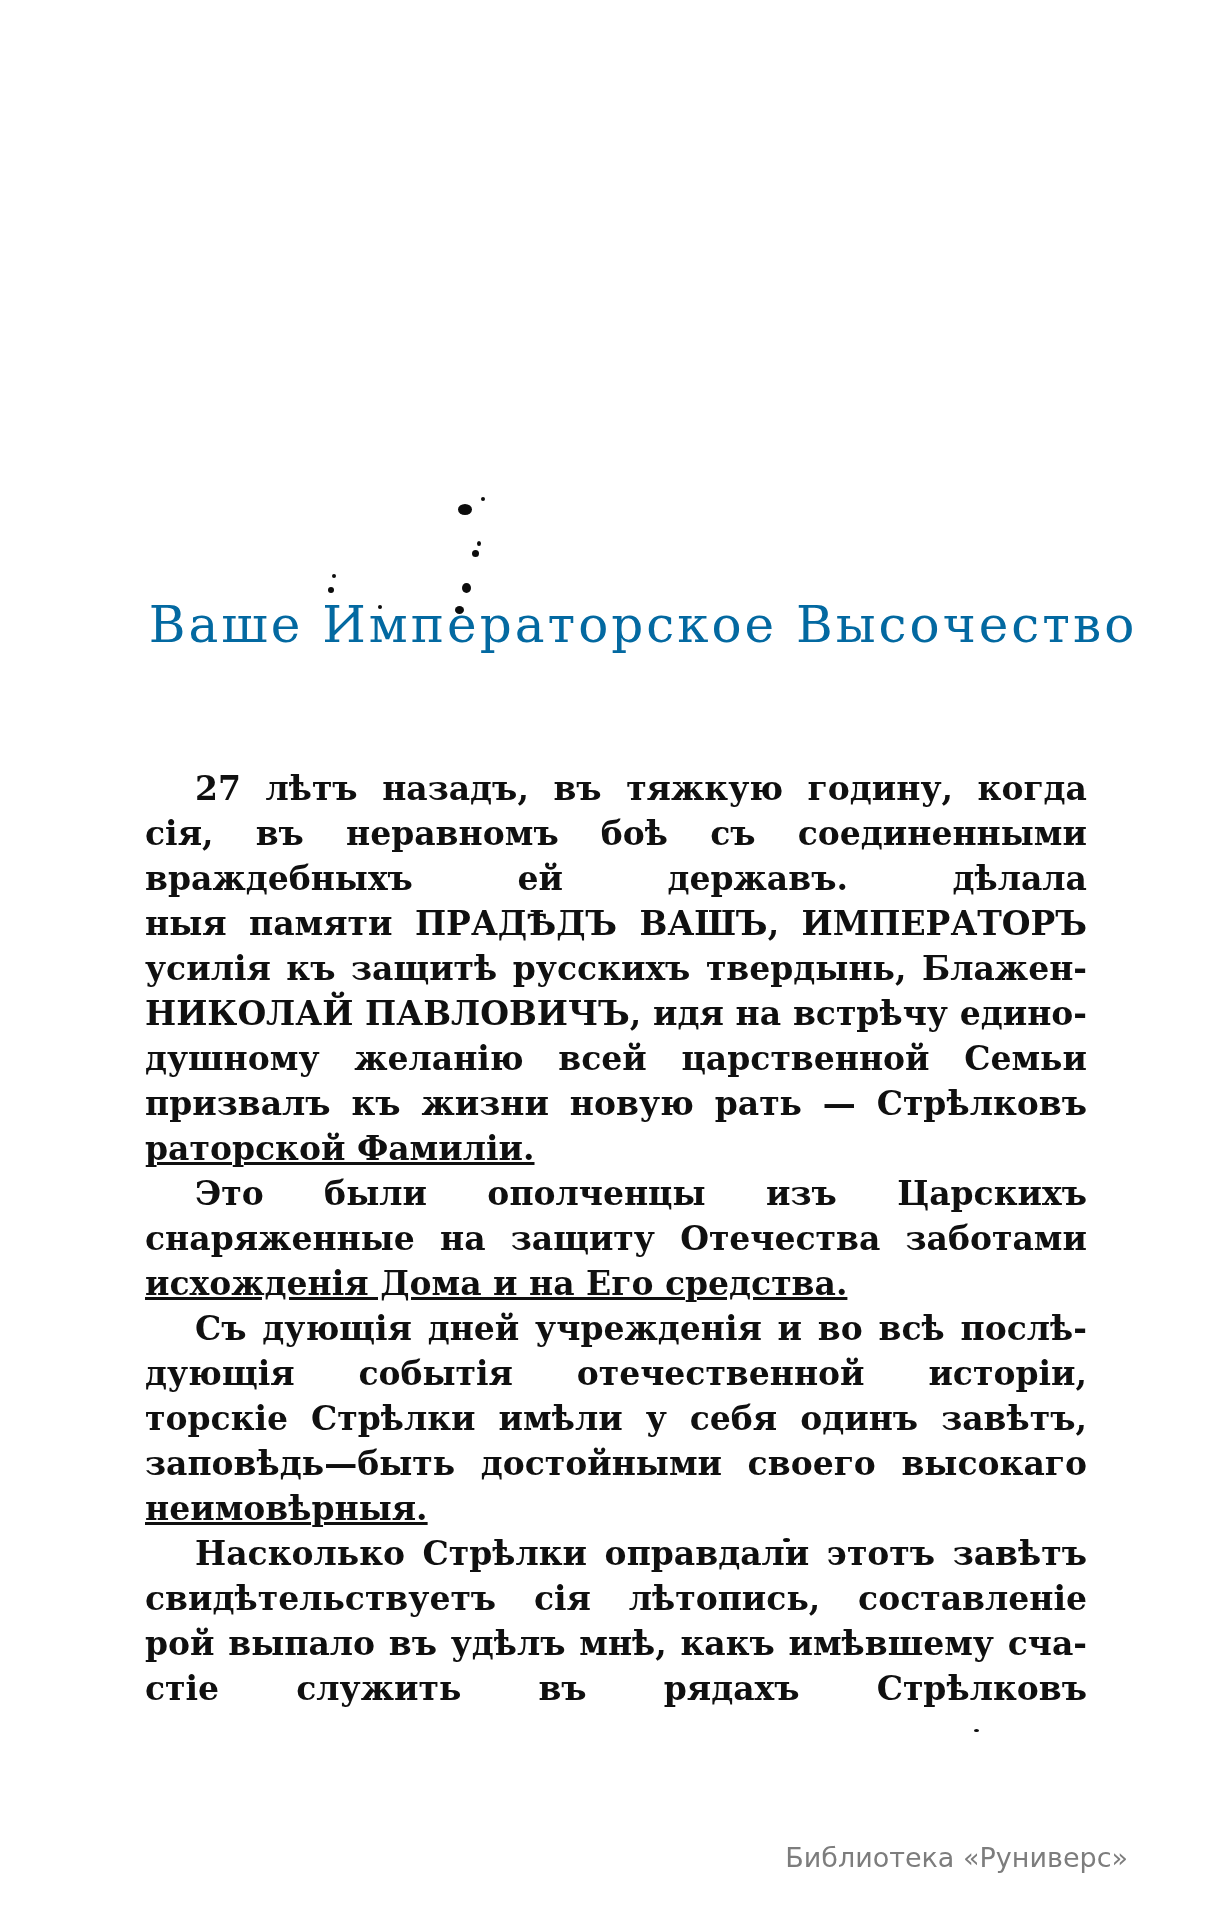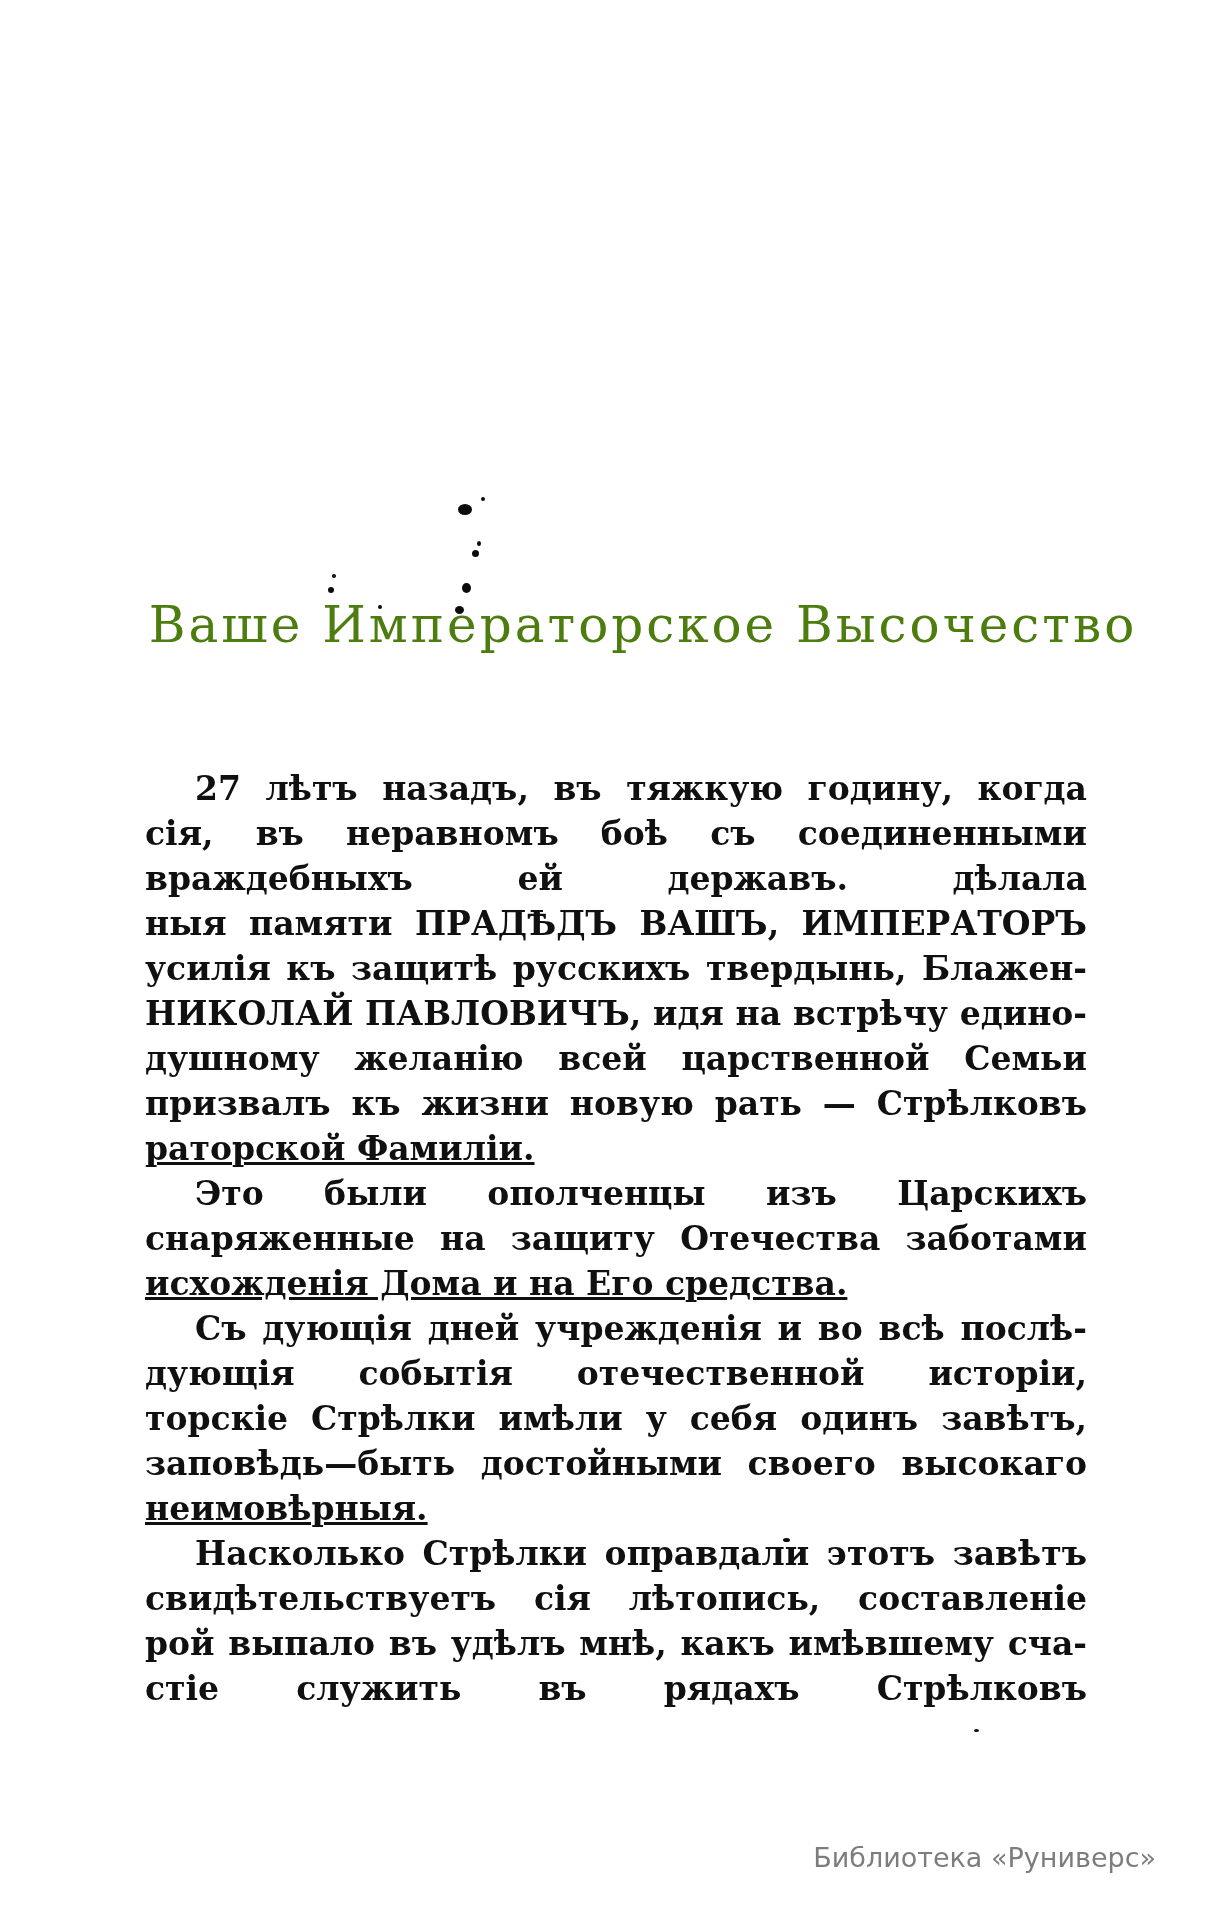--- a/index.html
+++ b/index.html
@@ -21,21 +21,21 @@
     top: 596px;
     left: 0;
     width: 100%;
     padding-left: 66px;
     box-sizing: border-box;
     text-align: center;
     font-size: 50px;
     font-weight: normal;
     letter-spacing: 3px;
     white-space: nowrap;
-    color: #4d7c0f;
+    color: #0369a1;
   }
   .body-text {
     position: absolute;
     top: 766px;
     left: 145px;
     width: 942px;
     font-size: 33px;
     font-weight: bold;
     line-height: 45px;
     color: #101010;
@@ -49,21 +49,21 @@
   .line.indent {
     padding-left: 50px;
   }
   .line.parend {
     text-align-last: left;
     text-decoration: underline;
   }
   .watermark {
     position: absolute;
     top: 1842px;
-    right: 64px;
+    right: 92px;
     font-family: "DejaVu Sans", "Liberation Sans", sans-serif;
     font-size: 27px;
     color: #7d7d7d;
     white-space: nowrap;
   }
   .speck {
     position: absolute;
     background: #0c0c0c;
     border-radius: 50%;
   }

